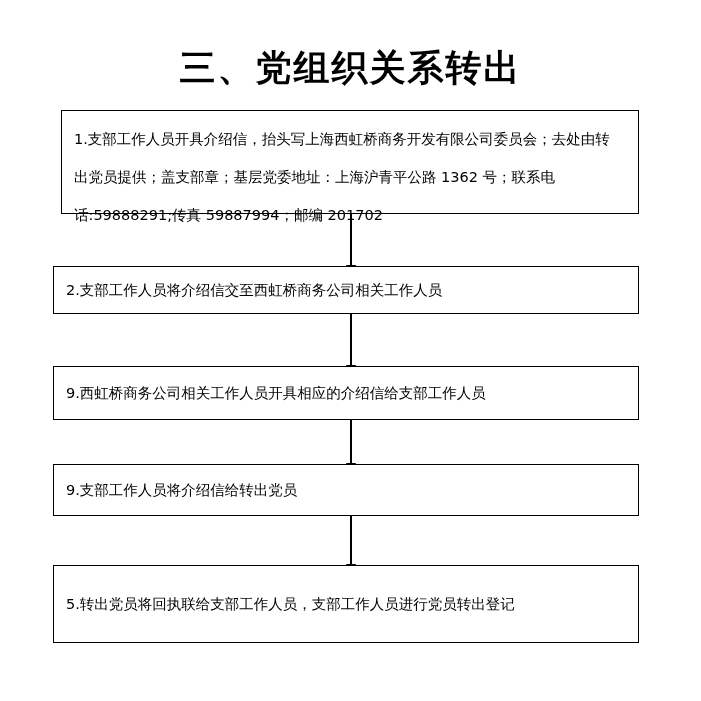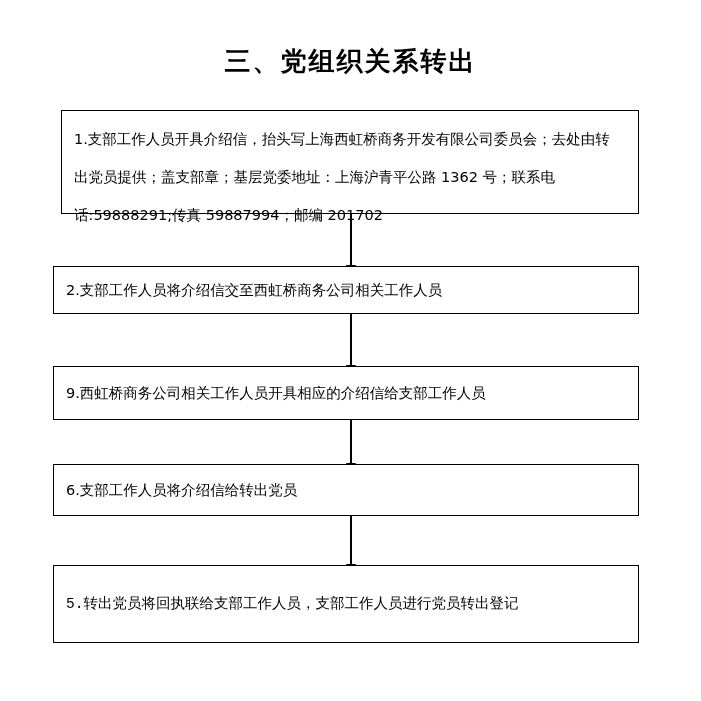--- a/index.html
+++ b/index.html
@@ -20,21 +20,21 @@
     width: 701px;
     height: 701px;
   }
   .title {
     position: absolute;
     left: 0;
     top: 44px;
     width: 701px;
     text-align: center;
     font-family: "DejaVu Serif", "Liberation Serif", serif;
-    font-size: 26px;
+    font-size: 36px;
     font-weight: bold;
     letter-spacing: 2px;
     color: #000000;
   }
   .box {
     position: absolute;
     box-sizing: border-box;
     border: 1px solid #000000;
     background: #ffffff;
     font-size: 14.5px;
@@ -84,22 +84,22 @@
 
   <div class="arrow" style="left:350px; top:314px; height:52px;"></div>
 
   <div class="box center-v" id="b3" style="left:53px; top:366px; width:586px; height:54px;">
     <span>9.西虹桥商务公司相关工作人员开具相应的介绍信给支部工作人员</span>
   </div>
 
   <div class="arrow" style="left:350px; top:420px; height:44px;"></div>
 
   <div class="box center-v" id="b4" style="left:53px; top:464px; width:586px; height:52px;">
-    <span>6.支部工作人员将介绍信给转出党员</span>
+    <span>9.支部工作人员将介绍信给转出党员</span>
   </div>
 
   <div class="arrow" style="left:350px; top:516px; height:49px;"></div>
 
-  <div class="box center-v" id="b5" style="left:53px; top:565px; width:586px; height:78px;font-family:Liberation Mono, monospace;">
+  <div class="box center-v" id="b5" style="left:53px; top:565px; width:586px; height:78px;">
     <span>5.转出党员将回执联给支部工作人员，支部工作人员进行党员转出登记</span>
   </div>
 
 </div>
 
 </body></html>

